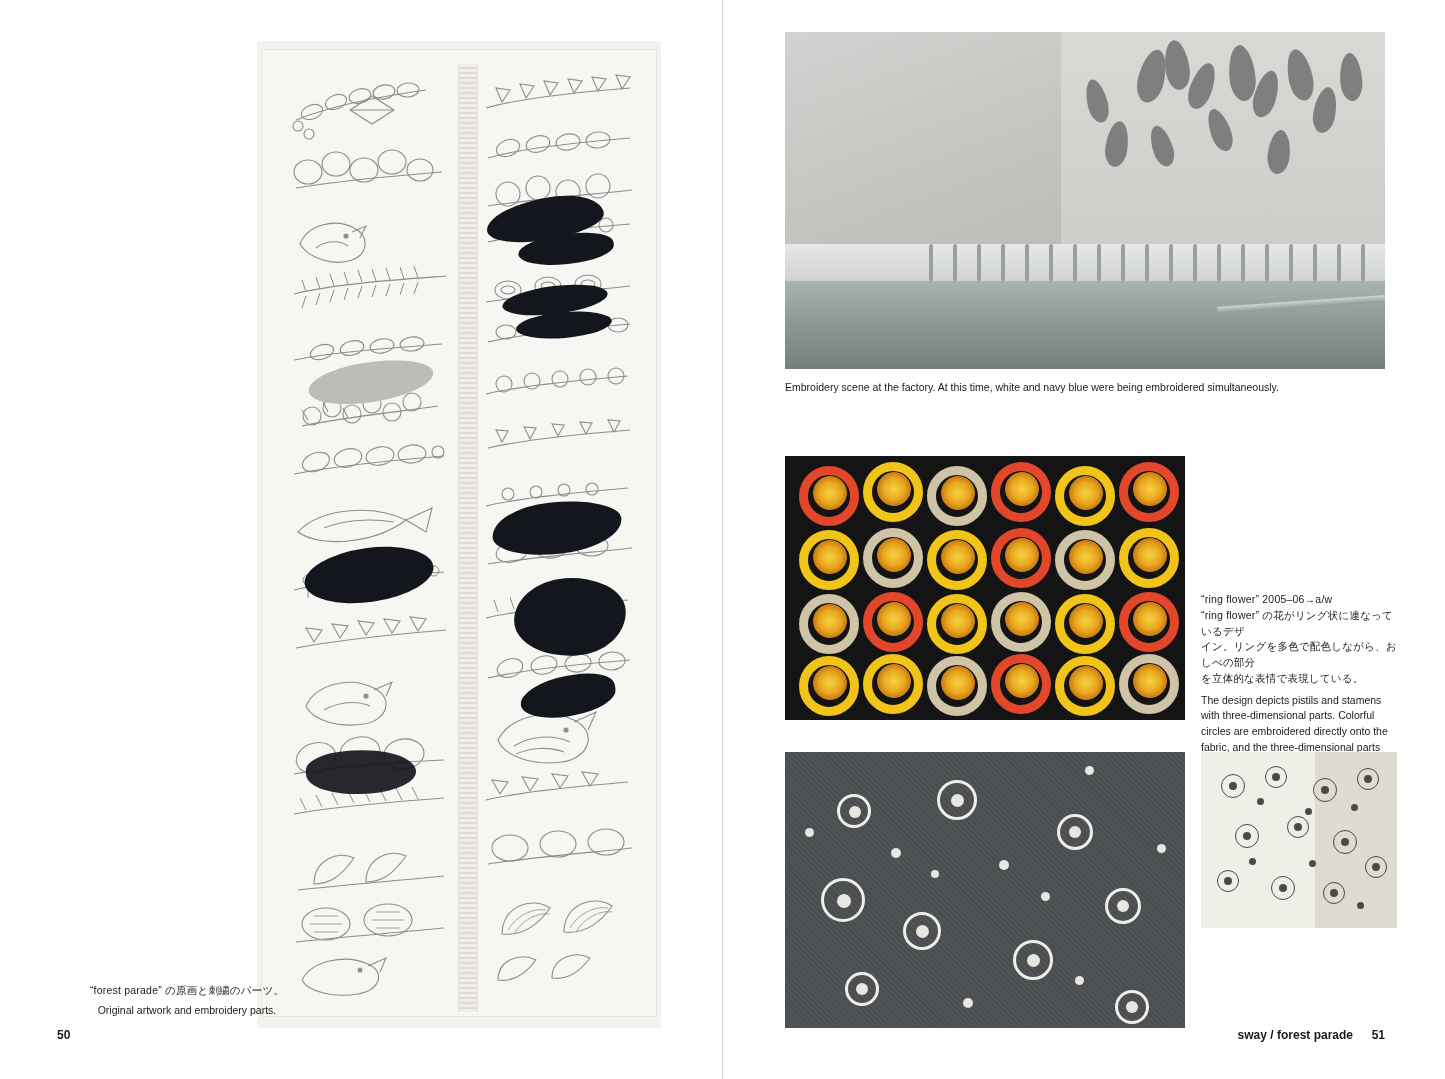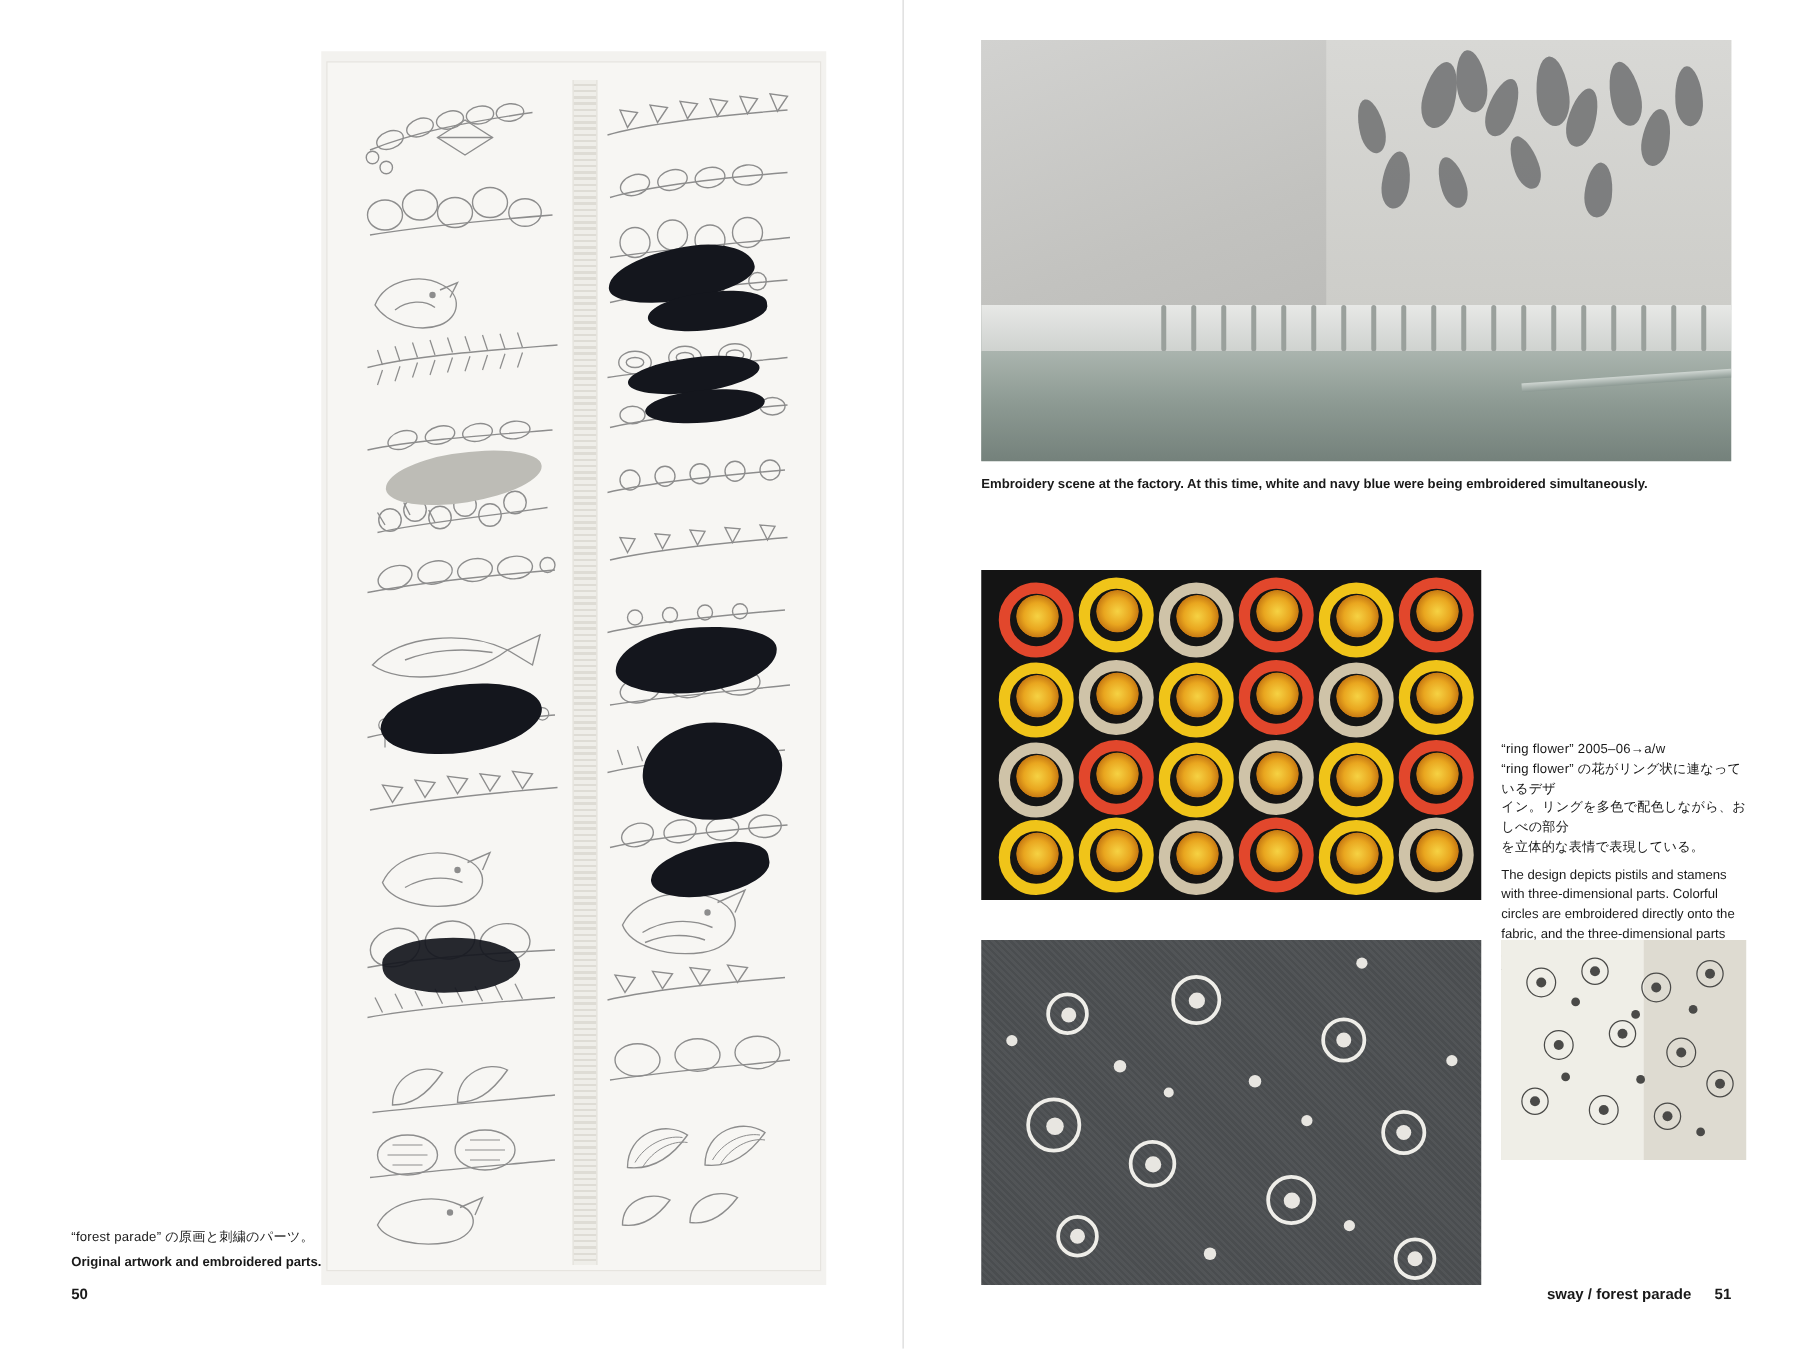--- a/index.html
+++ b/index.html
@@ -22,21 +22,21 @@
     top: 0;
     width: 1px;
     height: 1079px;
     background: #d9d9d9;
   }
 
   
   .page-left {
     position: absolute;
     left: 0; top: 0;
-    width: 722px; height: 1079px;
+    width: 722px; height: 1079px; text-align: center;
   }
   .artwork-frame {
     position: absolute;
     left: 257px;
     top: 41px;
     width: 404px;
     height: 987px;
     background: #f3f2ef;
     overflow: hidden;
   }
@@ -241,21 +241,21 @@
     color: #1a1a1a;
   }
   .running-head {
     position: absolute;
     right: 92px; top: 1028px;
     font-size: 12px;
     font-weight: bold;
     color: #1a1a1a;
     white-space: nowrap;
   }
-  .mt4 { margin-top: 4px; font-weight: bold; }
+  .mt4 { margin-top: 4px; }
   .mt6 { margin-top: 6px; }
 </style>
 </head>
 <body>
 
 <div class="spread">
 
   <div class="gutter"></div>
 
   <div class="page-left">
@@ -600,21 +600,21 @@
         <div class="stitch-dark" style="left:252px; top:528px; width:112px; height:78px; border-radius:48% 52% 46% 54% / 52% 46% 54% 48%; transform:rotate(-4deg);"></div>
 
         <div class="stitch-dark" style="left:258px; top:626px; width:96px; height:40px; border-radius:56% 44% 50% 50%; transform:rotate(-10deg);"></div>
 
         <div class="stitch-dark" style="left:44px; top:700px; width:110px; height:44px; border-radius:40% 60% 45% 55%; transform:rotate(-4deg); opacity:.92;"></div>
       </div>
     </div>
 
     <div class="caption-left">
       <div class="cap-ja">“forest parade” の原画と刺繍のパーツ。</div>
-      <div class="cap-en mt4">Original artwork and embroidered parts.</div>
+      <div class="cap-en mt4">Original artwork and embroidery parts.</div>
     </div>
 
     <div class="folio-left">50</div>
   </div>
 
   <div class="page-right">
 
     <div class="photo photo-factory">
       <div class="fac-panel"></div>
       <div class="fac-fabric">

